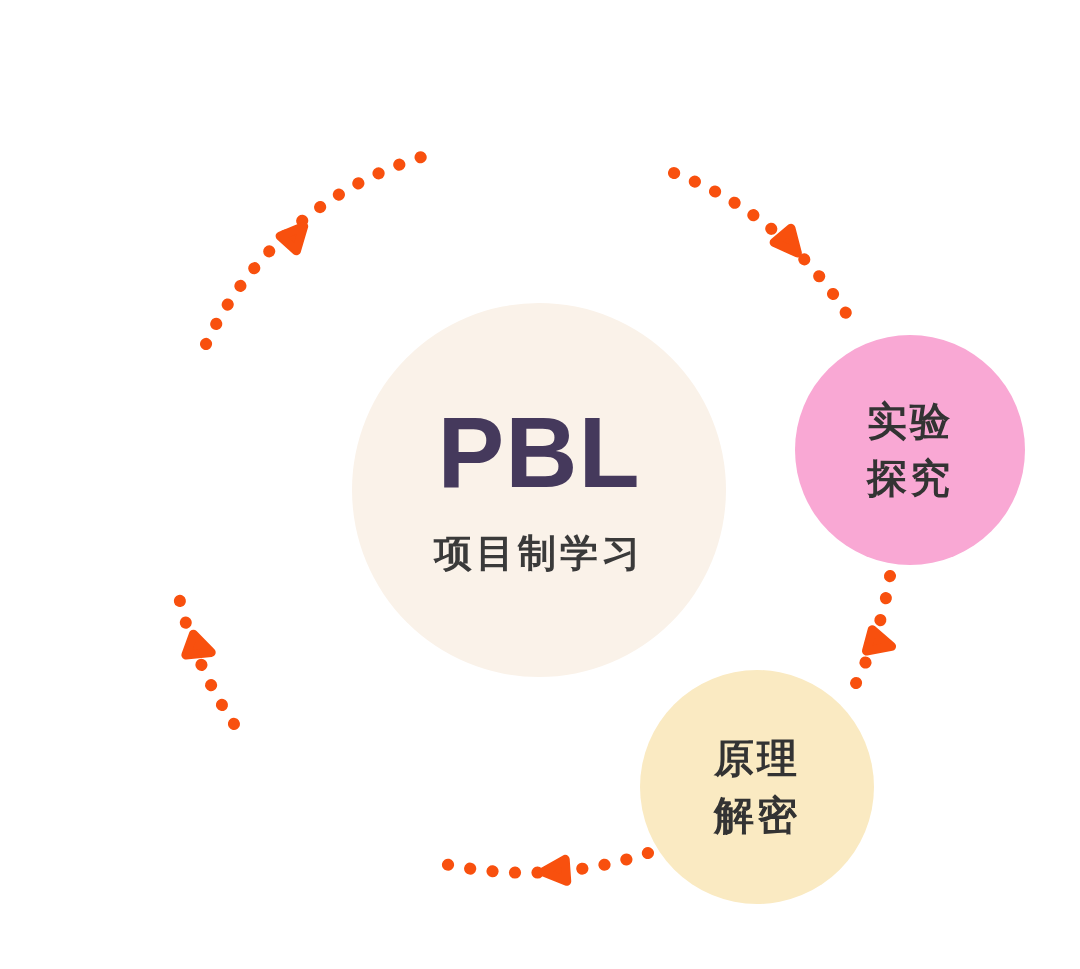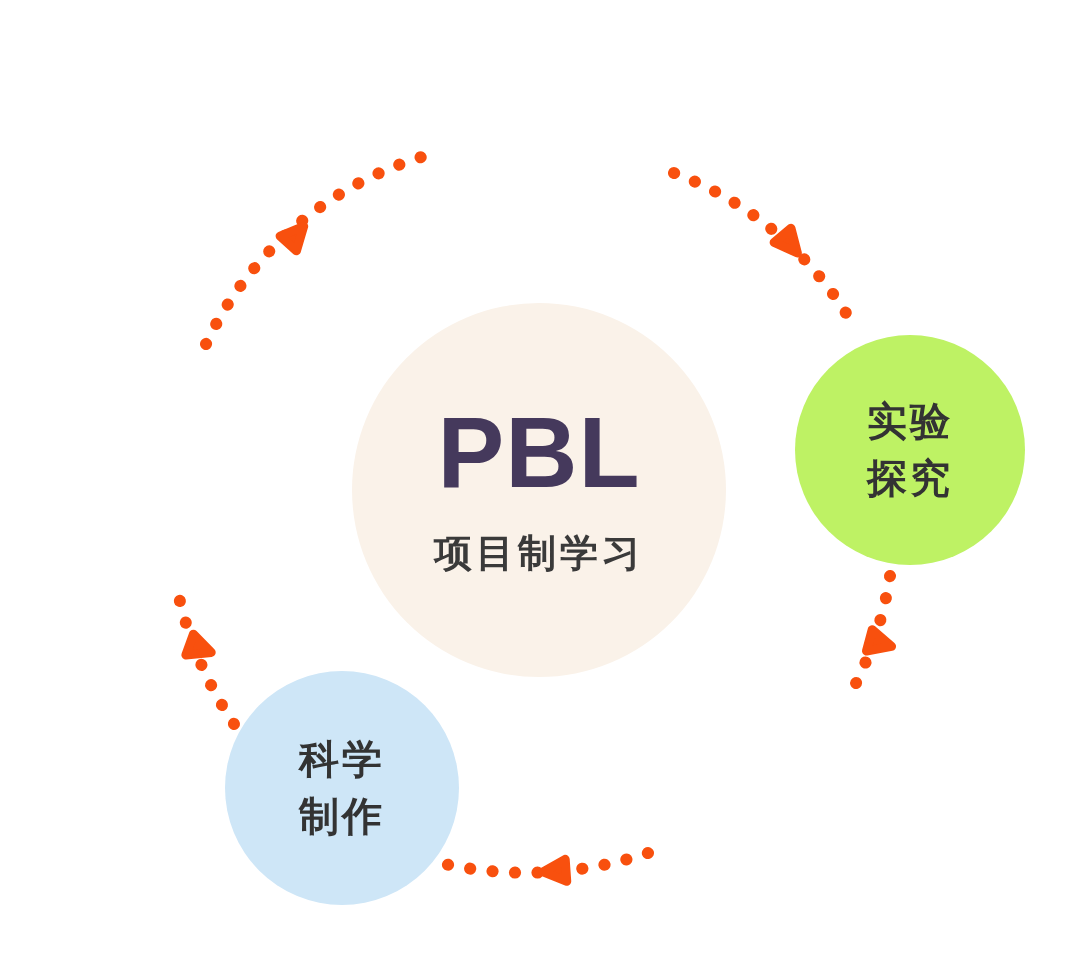--- a/index.html
+++ b/index.html
@@ -100,25 +100,25 @@
       </g>
     </g>
   </svg>
 
   <div class="circle center" style="background: rgb(250, 242, 233);">
     <div class="pbl-title" style="color: rgb(69, 57, 92);">PBL</div>
     <div class="pbl-sub" style="color: rgb(58, 58, 58);">项目制学习</div>
   </div>
 
 
-  <div class="circle right" style="background: #bef264;">
+  <div class="circle right" style="background: #f9a8d4;">
     <div class="sat-label">实验
 探究</div>
   </div>
 
+  <div class="circle bottom-right" style="background: rgb(250, 234, 194);">
+    <div class="sat-label">原理
+解密</div>
+  </div>
 
-  <div class="circle bottom-left" style="background: rgb(206, 230, 247);">
-    <div class="sat-label">科学
-制作</div>
-  </div>
 
 
 </div>
 
 </body></html>

